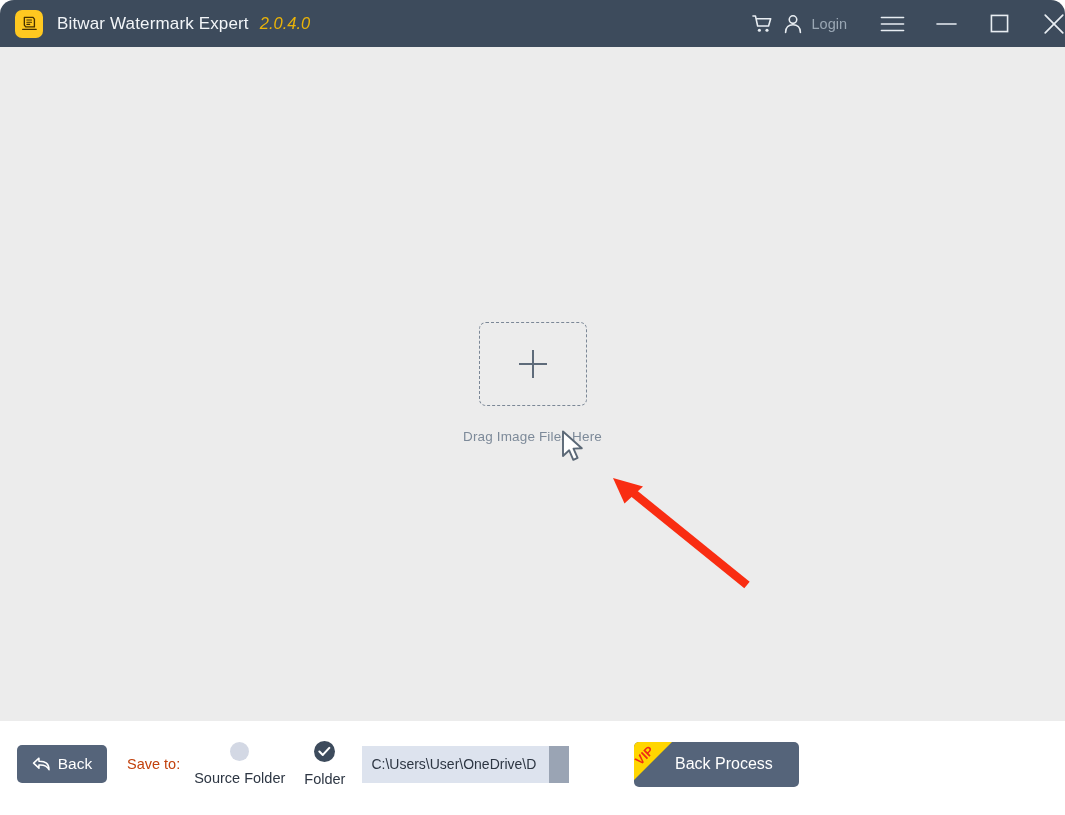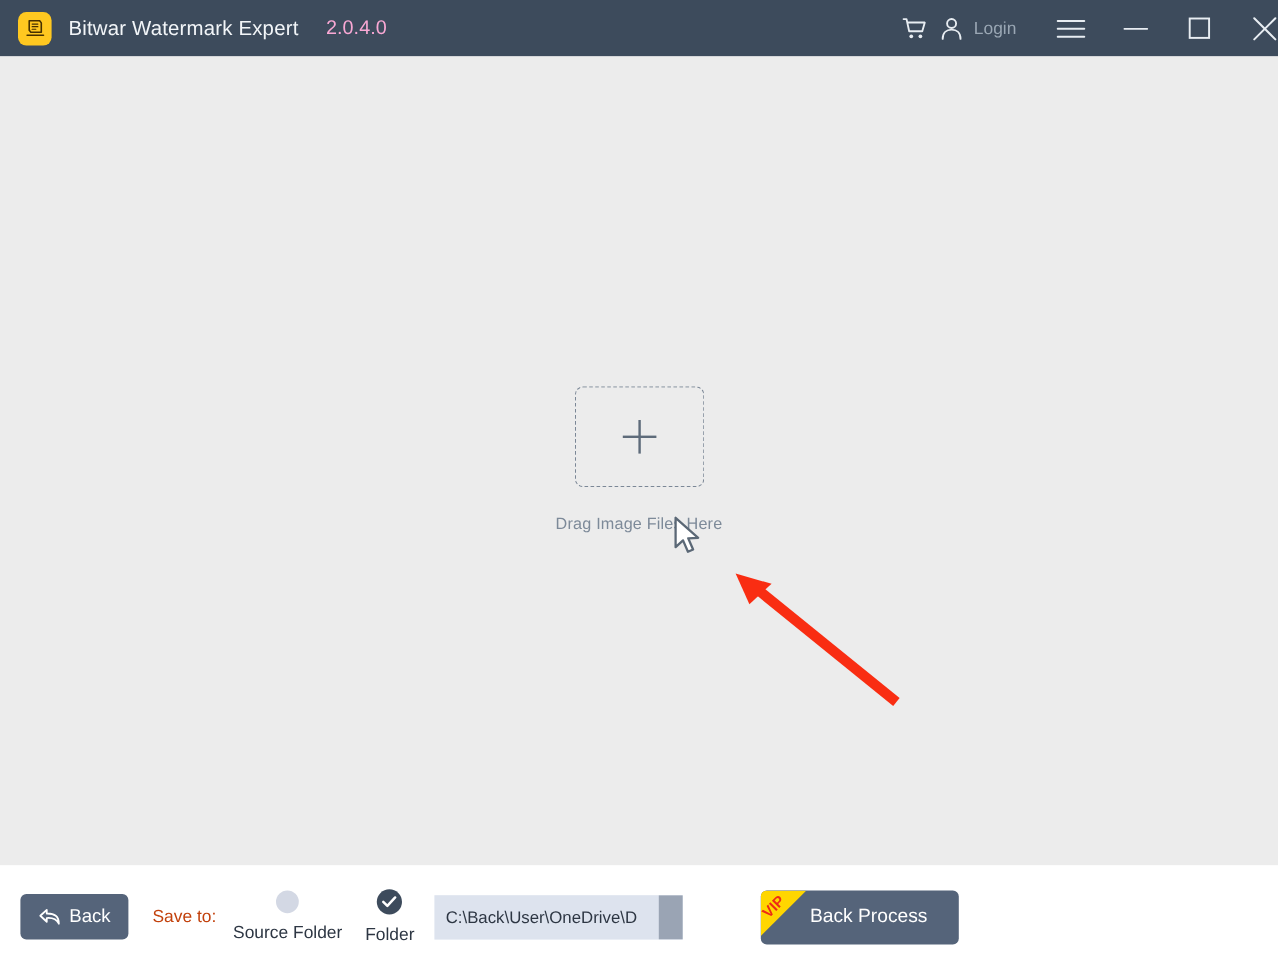--- a/index.html
+++ b/index.html
@@ -11,20 +11,21 @@
     font-family: "Liberation Sans", sans-serif;
     background: #ffffff;
   }
 
   #app {
     position: relative;
     width: 1065px;
     height: 815px;
     background: #ffffff;
     overflow: hidden;
+    border-radius: 14px;
   }
 
   
   .titlebar {
     position: absolute;
     top: 0; left: 0;
     width: 1065px;
     height: 47px;
     background: #3d4b5c;
     display: flex;
@@ -44,24 +45,25 @@
   }
 
   .app-title {
     margin-left: 14px;
     color: #f2f5f8;
     font-size: 17px;
     letter-spacing: 0.15px;
     white-space: nowrap;
   }
   .app-version {
-    margin-left: 23px;
-    color: #f9a8d4;
+    margin-left: 11px;
+    color: #eab308;
     font-size: 16.5px;
     white-space: nowrap;
+    font-style: italic;
   }
 
   .tb-right {
     margin-left: auto;
     display: flex;
     align-items: center;
     height: 47px;
   }
 
   .tb-btn {
@@ -394,21 +396,21 @@
           <svg width="13" height="11" viewBox="0 0 13 11" class="ico">
             <path d="M1.4 5.6 L4.8 8.9 L11.3 1.9" fill="none" stroke="#ffffff" stroke-width="2.1" stroke-linecap="round" stroke-linejoin="round"></path>
           </svg>
         </span>
         <span class="radio-text">Folder</span>
       </div>
 
     </div>
 
     <div class="path-field">
-      <span class="path-text">C:\Back\User\OneDrive\D</span>
+      <span class="path-text">C:\Users\User\OneDrive\D</span>
       <span class="path-scroll"></span>
     </div>
 
     <button class="btn-dark batch-btn">
       <span class="vip-ribbon">
         <svg width="50" height="50" viewBox="0 0 50 50">
           <path d="M0 0 L38 0 L0 38 Z" fill="#ffd600"></path>
           <text x="13.5" y="16.5" fill="#ee2b16" font-family="Liberation Sans, sans-serif" font-size="12.5" font-weight="bold" text-anchor="middle" transform="rotate(-45 13.5 16.5)">VIP</text>
         </svg>
       </span>

